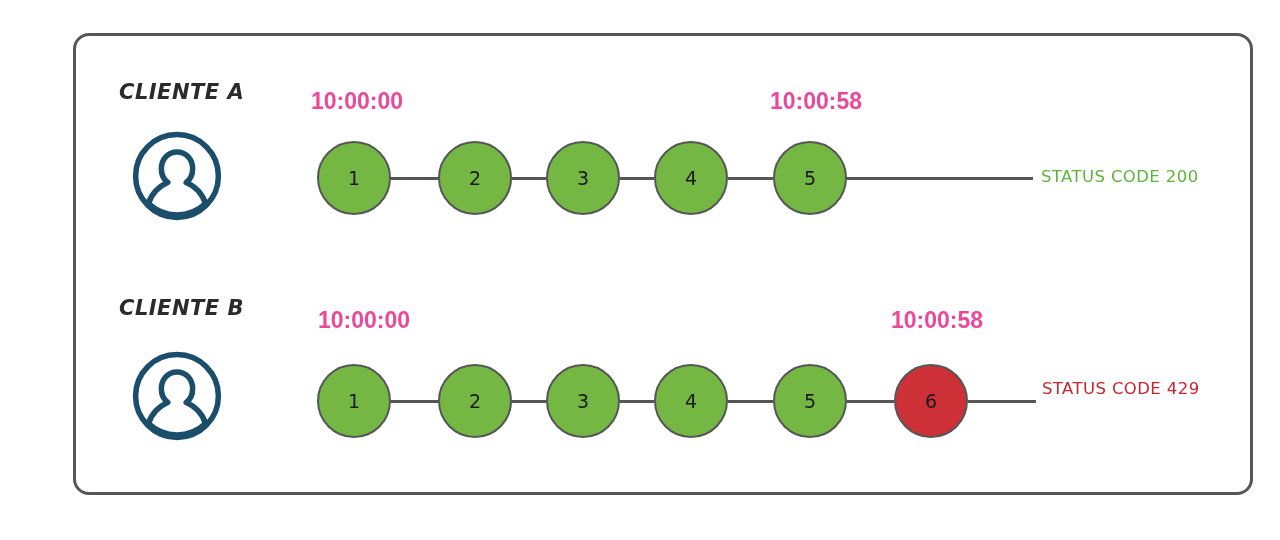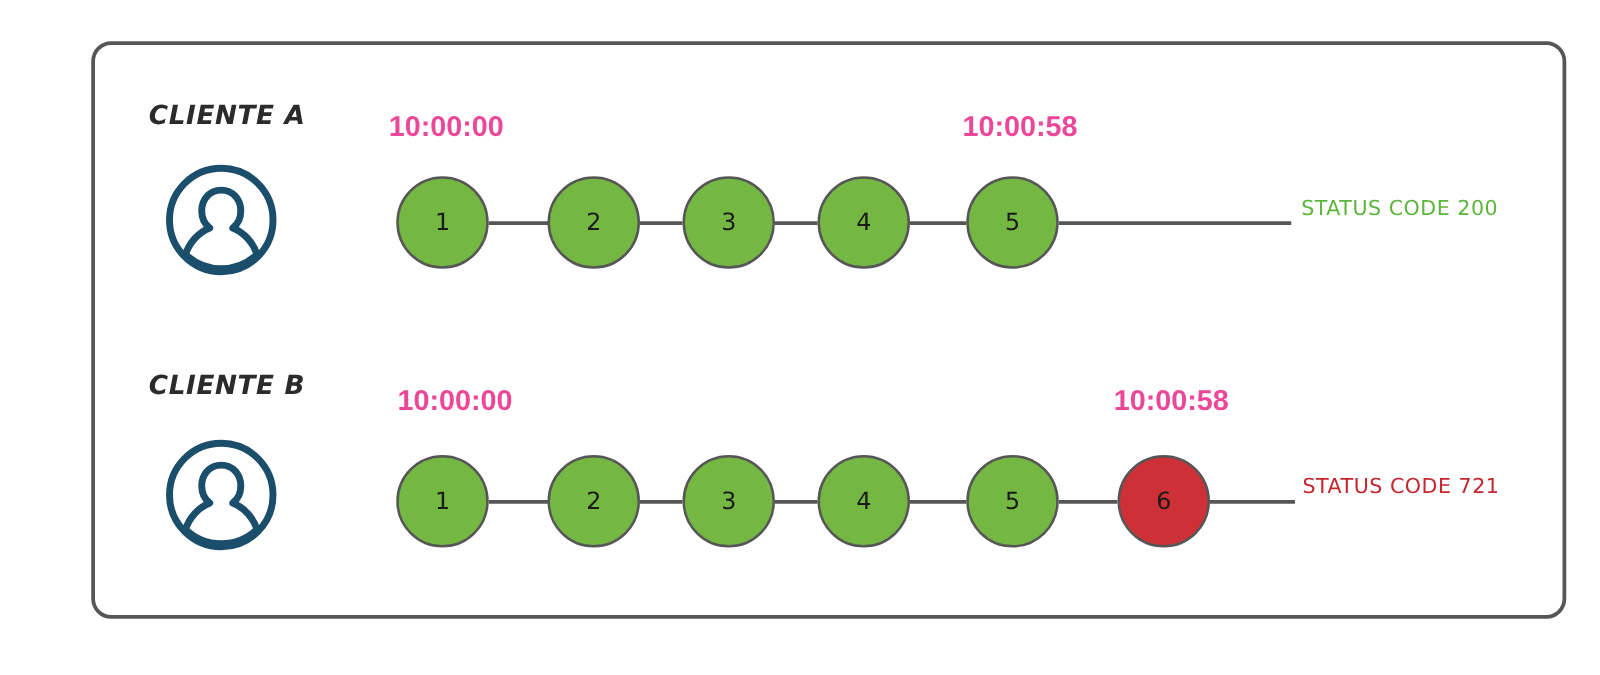--- a/index.html
+++ b/index.html
@@ -147,21 +147,21 @@
     <div class="node ok" style="left:533px; top:141px;">
         <span>3</span>
       </div>
     <div class="node ok" style="left:641px; top:141px;">
         <span>4</span>
       </div>
     <div class="node ok" style="left:760px; top:141px;">
         <span>5</span>
       </div>
 
-    <div class="status ok" style="left:1028px; top:157px;">
+    <div class="status ok" style="left:1028px; top:167px;">
       <span class="line1">STATUS CODE 200</span>
     </div>
   </div>
 
   <div>
 
     <div class="client-label" style="left:106px; top:296px;">CLIENTE B</div>
 
     <div class="avatar" style="left:118px; top:350px;">
       <svg viewBox="0 0 100 100" width="92" height="92">
@@ -199,17 +199,17 @@
         <span>4</span>
       </div>
     <div class="node ok" style="left:760px; top:364px;">
         <span>5</span>
       </div>
     <div class="node fail" style="left:881px; top:364px;">
         <span>6</span>
       </div>
 
     <div class="status fail" style="left:1029px; top:379px;">
-      <span class="line1">STATUS CODE 721</span>
+      <span class="line1">STATUS CODE 429</span>
     </div>
   </div>
 
 </div>
 
 </body></html>

